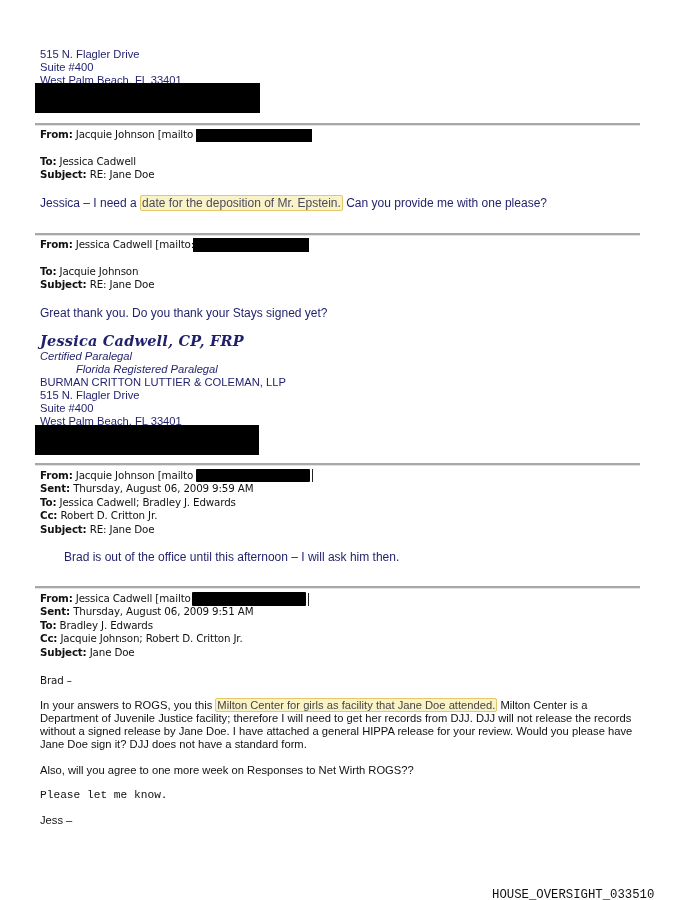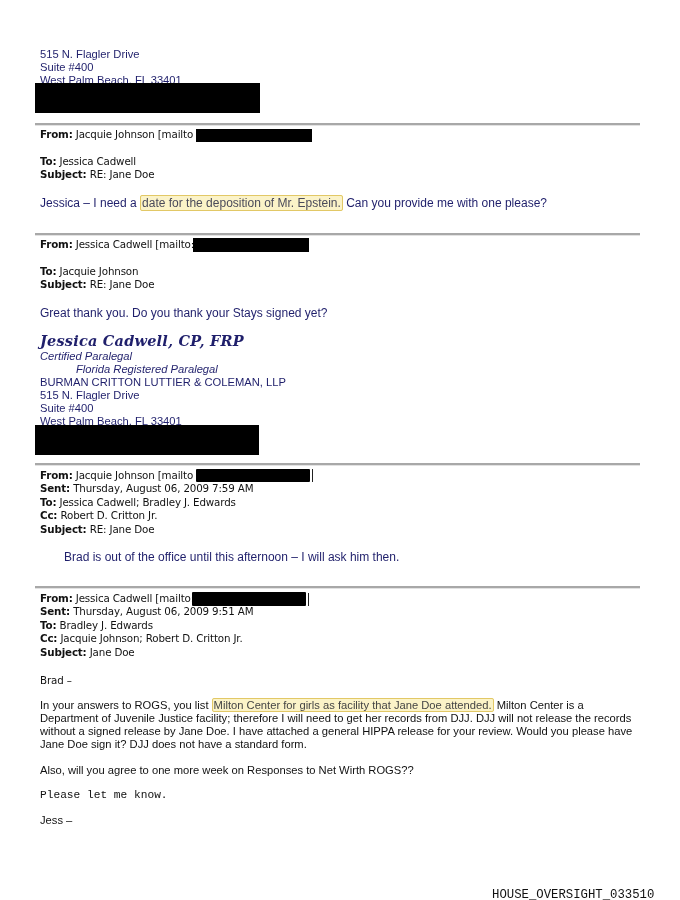--- a/index.html
+++ b/index.html
@@ -160,21 +160,21 @@
 
   <div class="sep" style="top:455px;"></div>
   <div class="hdr" style="top:461px;">
     <b>From:</b>
     <span>Jacquie Johnson [mailto</span>
   </div>
   <div class="redact rounded" style="left:196px; top:461px; width:114px; height:13px;"></div>
   <div class="abs" style="left:310px; top:461px; width:2px; height:13px; border-right:1px solid #222;"></div>
   <div class="hdr" style="top:474px;">
     <b>Sent:</b>
-    <span>Thursday, August 06, 2009 7:59 AM</span>
+    <span>Thursday, August 06, 2009 9:59 AM</span>
   </div>
   <div class="hdr" style="top:488px;">
     <b>To:</b>
     <span>Jessica Cadwell; Bradley J. Edwards</span>
   </div>
   <div class="hdr" style="top:501px;">
     <b>Cc:</b>
     <span>Robert D. Critton Jr.</span>
   </div>
   <div class="hdr" style="top:515px;">
@@ -203,21 +203,21 @@
     <span>Jacquie Johnson; Robert D. Critton Jr.</span>
   </div>
   <div class="hdr" style="top:638px;">
     <b>Subject:</b>
     <span>Jane Doe</span>
   </div>
 
   <div class="hdr" style="top:666px;">Brad –</div>
 
   <div class="body-black" style="top:691px;">
-    <span>In your answers to ROGS, you list </span><span class="hl dark">Milton Center for girls as facility that Jane Doe attended.</span><span>  Milton Center is a</span>
+    <span>In your answers to ROGS, you this </span><span class="hl dark">Milton Center for girls as facility that Jane Doe attended.</span><span>  Milton Center is a</span>
   </div>
   <div class="body-black" style="top:717px;">without a signed release by Jane Doe.  I have attached a general HIPPA release for your review.  Would you please have</div>
   <div class="body-black" style="top:704px;">Department of Juvenile Justice facility; therefore I will need to get her records from DJJ.  DJJ will not release the records</div>
   <div class="body-black" style="top:730px;">Jane Doe sign it?  DJJ does not have a standard form.</div>
 
   <div class="body-black" style="top:756px;">Also, will you agree to one more week on Responses to Net Wirth ROGS??</div>
   <div class="body-black" style="top:781px;font-family:Liberation Mono, monospace;">Please let me know.</div>
   <div class="body-black" style="top:806px;">Jess –</div>
 
   <div class="bates">HOUSE_OVERSIGHT_033510</div>

